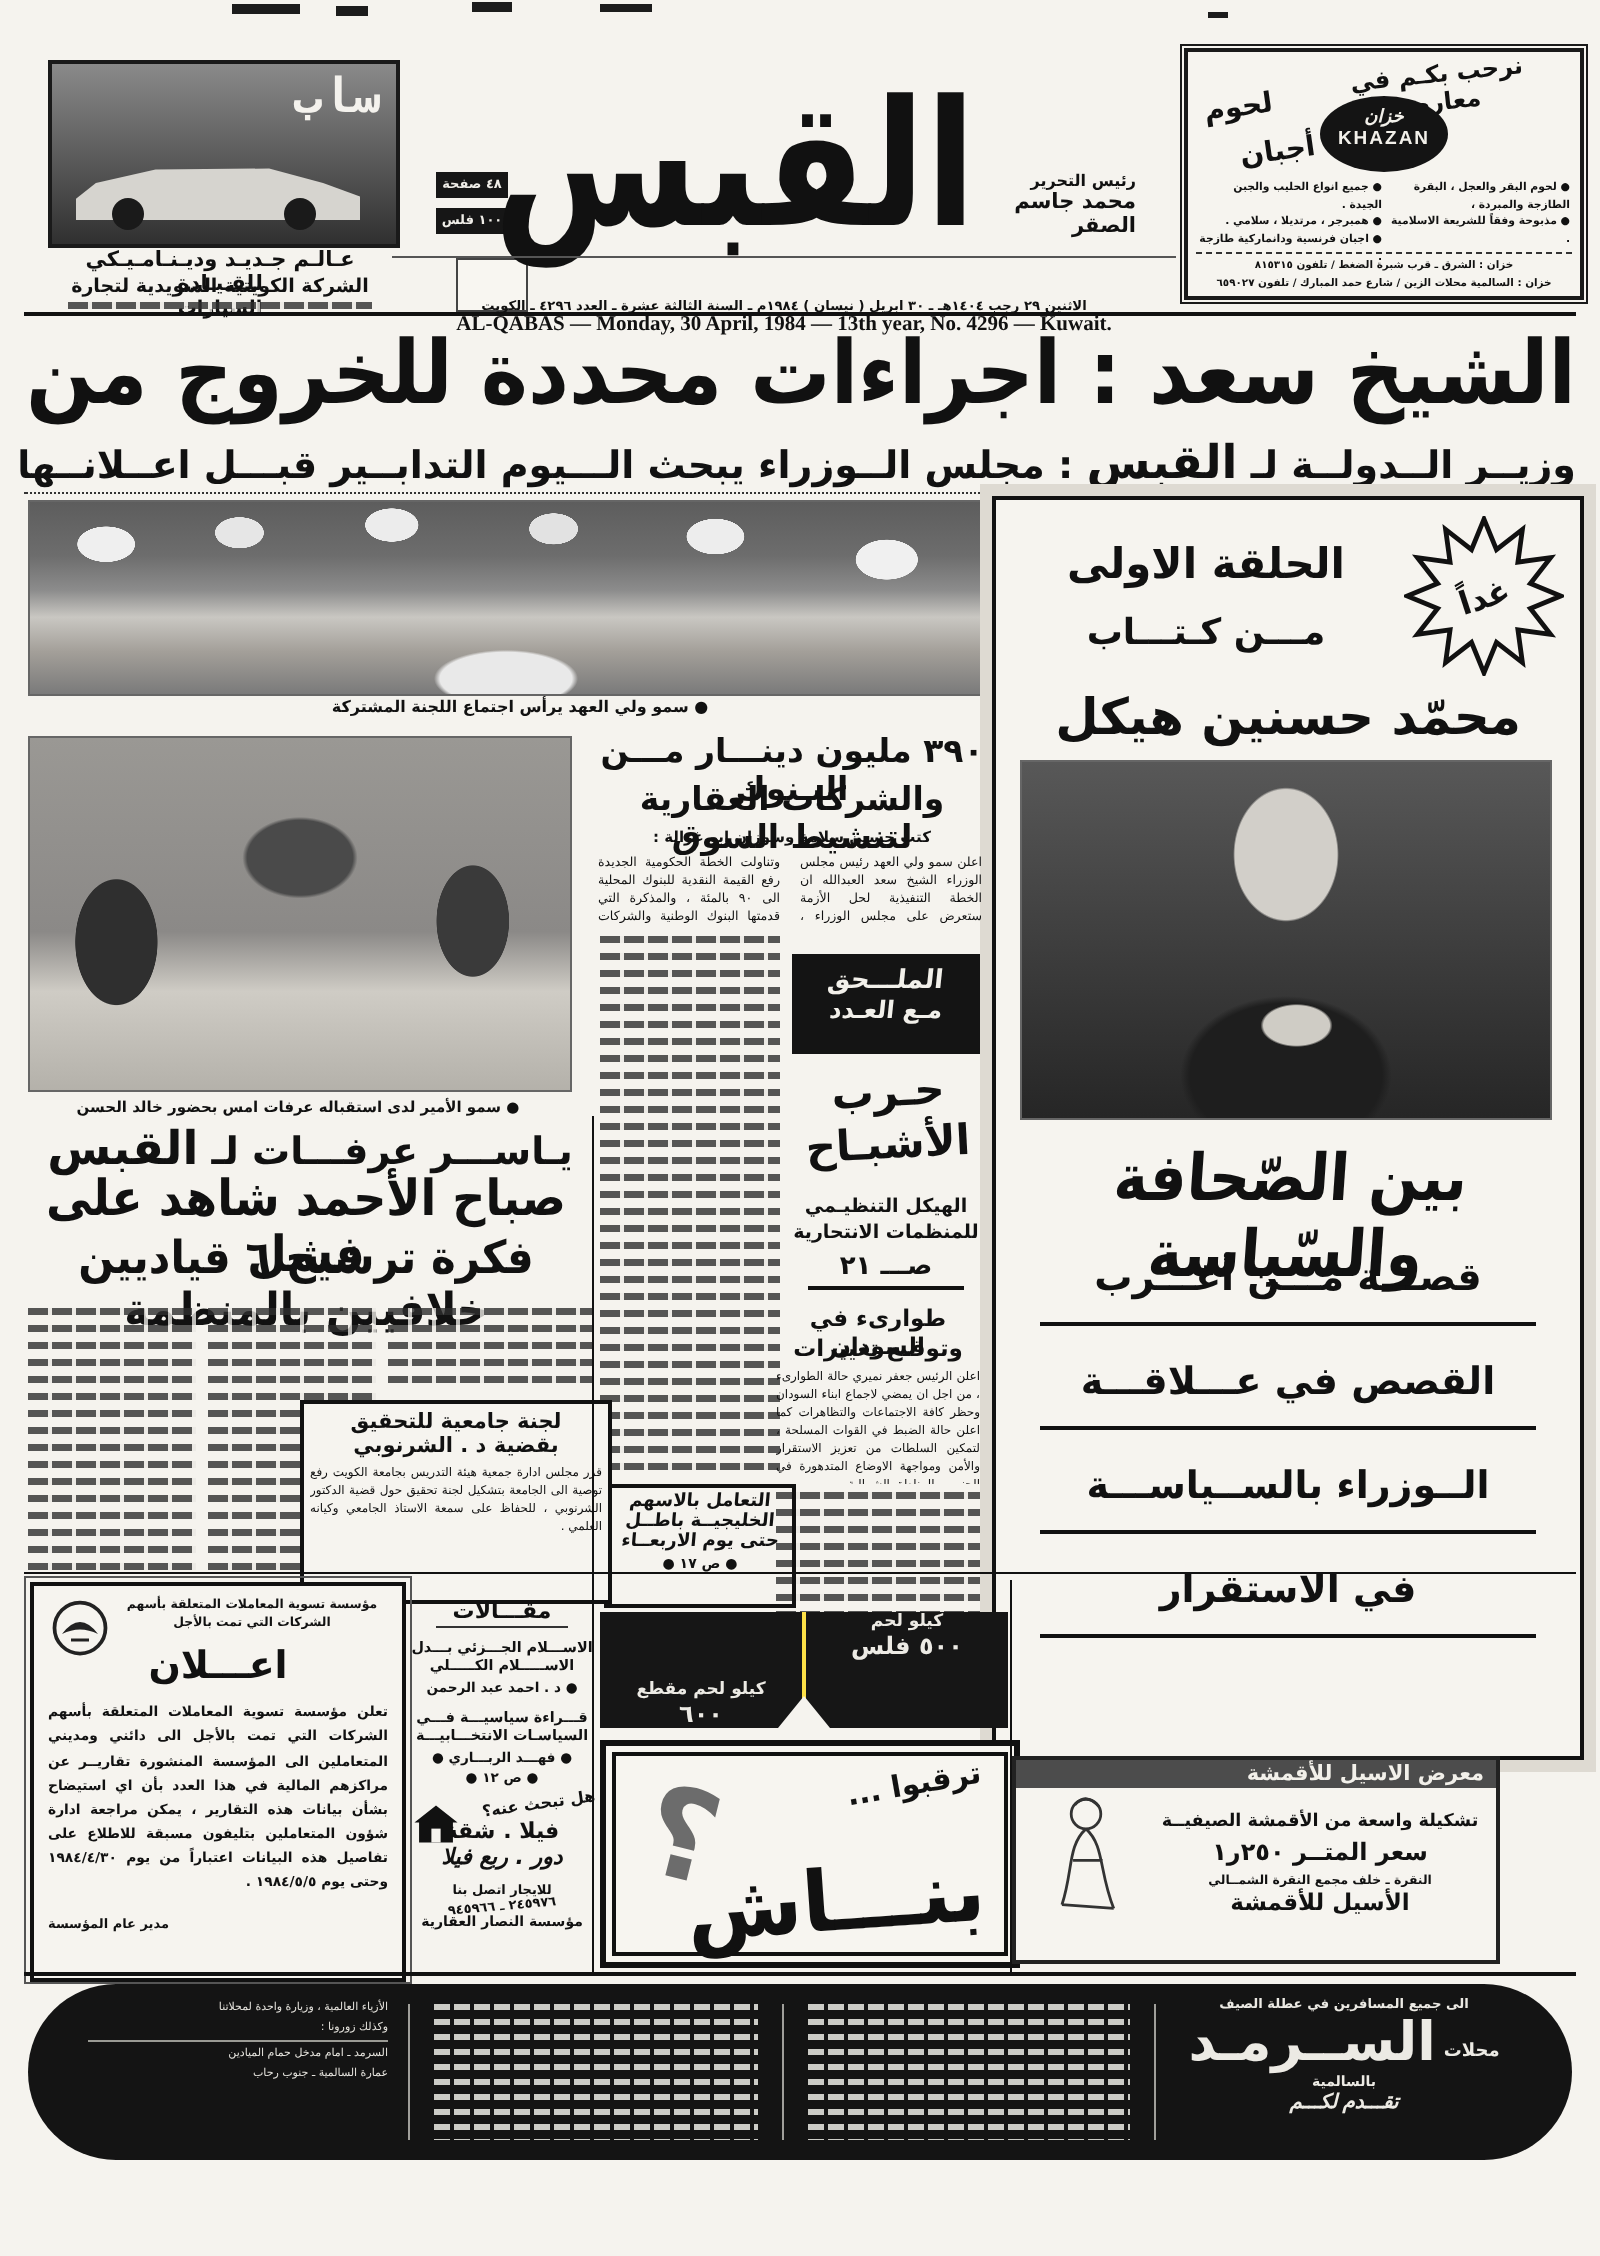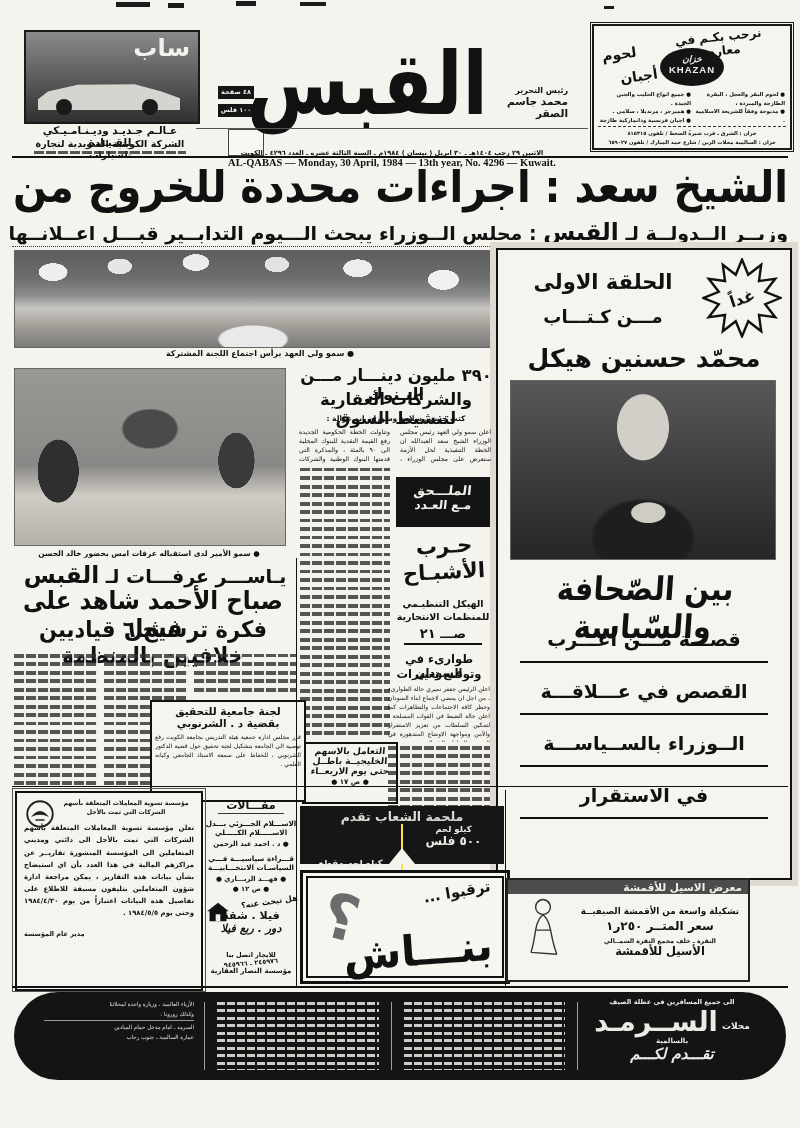--- a/index.html
+++ b/index.html
@@ -43,21 +43,21 @@
   .photo-arafat{background:
       radial-gradient(ellipse 34px 52px at 16% 58%,#2f2f2f 60%,transparent 61%),
       radial-gradient(ellipse 30px 46px at 82% 52%,#3a3a3a 60%,transparent 61%),
       radial-gradient(ellipse 48px 34px at 50% 34%,#4a4a4a 55%,transparent 60%),
       linear-gradient(180deg,#9a9894 0%,#8b8987 55%,#cfccc5 72%,#b4b1aa 100%);}
   .photo-heikal{background:
       radial-gradient(ellipse 44px 56px at 50% 26%,#d2cfc9 58%,transparent 60%),
       radial-gradient(ellipse 30px 18px at 52% 74%,#cfccc5 55%,transparent 60%),
       radial-gradient(ellipse 80px 60px at 50% 88%,#1e1e1e 60%,transparent 66%),
       linear-gradient(180deg,#585858 0%,#3c3c3c 55%,#262626 100%);}
-  .saab-photo{background:linear-gradient(180deg,#8a8a8a 0%,#5d5d5d 50%,#303030 100%);position:relative;overflow:hidden;}
+  .saab-photo{background:linear-gradient(180deg,#8a8a8a 0%,#5d5d5d 50%,#303030 100%);position:relative;overflow:hidden;font-family:Liberation Mono, monospace;}
   .saab-car{position:absolute;left:12px;bottom:12px;width:142px;height:28px;background:#d6d4cf;
       clip-path:polygon(0 62%,7% 34%,28% 10%,68% 8%,87% 34%,100% 58%,100% 100%,0 100%);}
   .saab-wheel{position:absolute;bottom:7px;width:16px;height:16px;border-radius:50%;background:#1a1a1a;}
   .boxed-ad{border:2px solid #1a1a1a;background:#f6f4ef;}
   .burst-text{position:absolute;left:0;top:0;width:100%;height:100%;display:flex;align-items:center;justify-content:center;
       transform:rotate(-18deg);font-size:16px;font-weight:900;}
   .ubar{border-bottom:2px solid #111;padding-bottom:11px;}
   .wsmall{font-size:5.5px;line-height:1.8;color:#e4e2dc;}
 </style>
 </head>
@@ -212,40 +212,40 @@
   </div>
 
   <div class="abs c" style="left:204px;top:900px;width:94px;">
     <div class="blk" style="font-size:8px;transform:rotate(-8deg);text-align:right;padding-left:30px;">هل تبحث عنه؟</div>
     <svg viewBox="0 0 30 26" width="24" height="20" style="position:absolute;left:2px;top:2px;">
       <path d="M15 1 L29 12 H26 V25 H4 V12 H1 Z" fill="#111"></path>
       <rect x="12" y="16" width="6" height="9" fill="#f5f3ee"></rect>
     </svg>
     <div class="blk" style="font-size:11px;">فيلا . شقة</div>
     <div class="blk" style="font-size:11px;font-style:italic;">دور . ربع فيلا</div>
-    <div class="b" style="font-size:6.5px;margin-top:16px;">للايجار اتصل بنا</div>
+    <div class="b" style="font-size:6.5px;margin-top:6px;">للايجار اتصل بنا</div>
     <div class="b" style="font-size:6.5px;transform:rotate(-5deg);">٢٤٥٩٧٦ ـ ٩٤٥٩٦٦</div>
     <div class="blk" style="font-size:7px;">مؤسسة النصار العقارية</div>
   </div>
 
   <div class="abs" style="left:12px;top:788px;width:188px;height:198px;border:1px solid #555;padding:2px;">
     <div style="border:2px solid #111;height:188px;position:relative;padding:4px 7px;background:#f6f4ef;">
       <svg viewBox="0 0 40 40" width="30" height="30" style="position:absolute;left:8px;top:6px;">
         <circle cx="20" cy="20" r="17" fill="none" stroke="#222" stroke-width="2.5"></circle>
         <path d="M8 24 Q20 8 32 24 Q20 18 8 24 Z" fill="#222"></path>
         <path d="M14 28 h12" stroke="#222" stroke-width="2"></path>
       </svg>
       <div class="c b" style="font-size:6.2px;margin:2px 4px 0 38px;line-height:1.4;">مؤسسة تسوية المعاملات المتعلقة بأسهم الشركات التي تمت بالأجل</div>
+      <div class="c blk" style="font-size:19px;margin-top:6px;">اعـــلان</div>
       <div class="justify b" style="font-size:6.9px;line-height:1.75;margin-top:6px;height:104px;">تعلن مؤسسة تسوية المعاملات المتعلقة بأسهم الشركات التي تمت بالأجل الى دائني ومديني المتعاملين الى المؤسسة المنشورة تقاريــر عن مراكزهم المالية في هذا العدد بأن اي استيضاح بشأن بيانات هذه التقارير ، يمكن مراجعة ادارة شؤون المتعاملين بتليفون مسبقة للاطلاع على تفاصيل هذه البيانات اعتباراً من يوم ١٩٨٤/٤/٣٠ وحتى يوم ١٩٨٤/٥/٥ .</div>
       <div class="b" style="font-size:6.5px;text-align:left;margin-top:4px;">مدير عام المؤسسة</div>
     </div>
   </div>
 
   <div class="abs" style="left:300px;top:806px;width:204px;height:58px;background:#161616;color:#eceae4;">
-    <div class="c blk" style="font-size:12.5px;letter-spacing:1px;padding-top:3px;opacity:.92;">ملحمة الشعاب تقدم</div>
     <div style="display:flex;direction:rtl;">
       <div class="c" style="flex:1;border-left:2px solid #fde047;">
         <div class="b" style="font-size:8.5px;">كيلو لحم</div>
         <div class="blk" style="font-size:12px;">٥٠٠ فلس</div>
       </div>
       <div class="c" style="flex:1;">
         <div class="b" style="font-size:8.5px;margin-top:34px;">كيلو لحم مقطع</div>
         <div class="blk" style="font-size:12px;">٦٠٠</div>
       </div>
     </div>
@@ -282,21 +282,21 @@
   <div class="rule" style="left:12px;top:986px;width:776px;height:2px;"></div>
 
   <div class="abs" style="left:14px;top:992px;width:772px;height:88px;background:#141414;border-radius:44px;color:#eceae4;display:flex;direction:rtl;align-items:stretch;padding:0 30px;box-sizing:border-box;">
     <div style="width:168px;padding-top:6px;text-align:center;">
       <div class="b" style="font-size:6.6px;">الى جميع المسافرين في عطلة الصيف</div>
       <div style="display:flex;align-items:flex-end;justify-content:center;gap:4px;">
         <span class="b" style="font-size:9px;padding-bottom:6px;">محلات</span>
         <span class="blk" style="font-size:27px;letter-spacing:-1px;">الســرمـد</span>
       </div>
       <div class="b" style="font-size:7px;">بالسالمية</div>
-      <div class="blk" style="font-size:15px;font-style:italic;">تقـــدم لكـــم</div>
+      <div class="blk" style="font-size:10px;font-style:italic;font-family:Liberation Serif, serif;">تقـــدم لكـــم</div>
     </div>
     <div style="width:1px;background:#cfcdc7;opacity:.75;margin:10px 10px;"></div>
     <div class="ftw" style="flex:1;margin:10px 2px;"></div>
     <div style="width:1px;background:#cfcdc7;opacity:.75;margin:10px 10px;"></div>
     <div class="ftw" style="flex:1;margin:10px 2px;"></div>
     <div style="width:1px;background:#cfcdc7;opacity:.75;margin:10px 10px;"></div>
     <div style="width:150px;padding-top:8px;">
       <div class="wsmall">الأزياء العالمية ، وزيارة واحدة لمحلاتنا</div>
       <div class="wsmall">وكذلك زورونا :</div>
       <div class="wsmall" style="border-top:1px solid #9a9a94;padding-top:2px;">السرمد ـ امام مدخل حمام الميادين</div>

